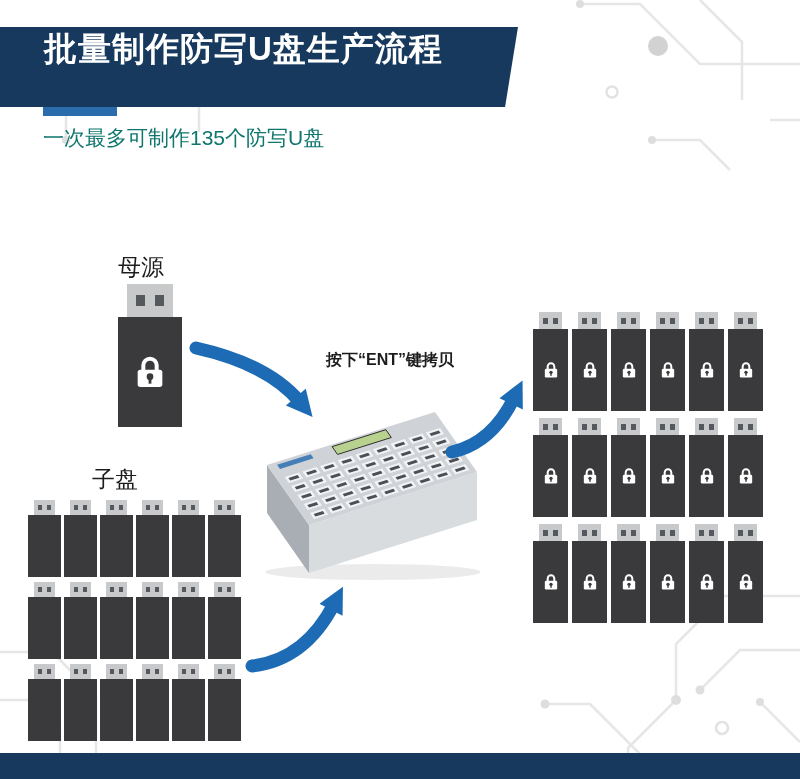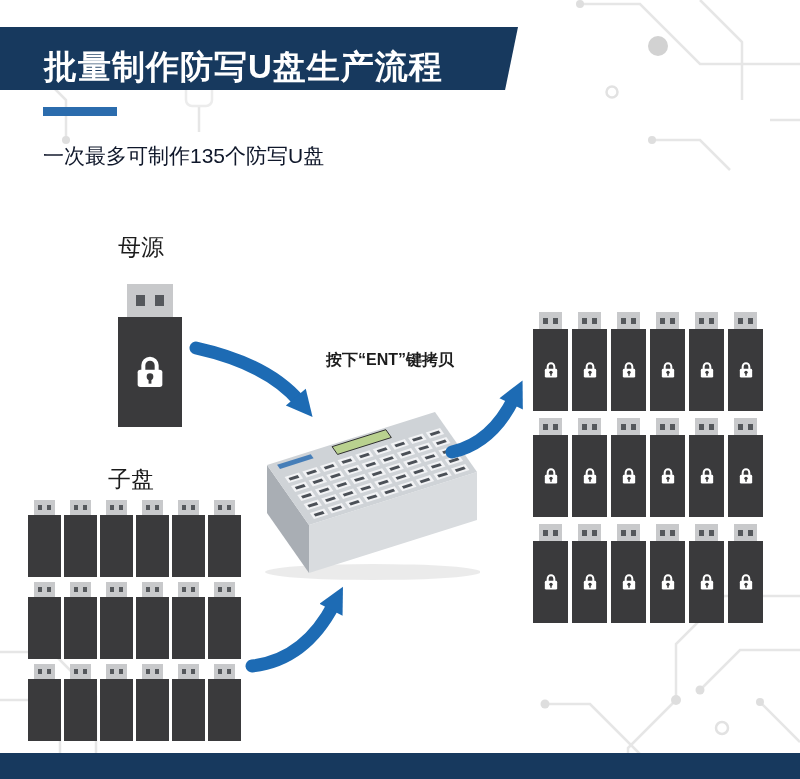--- a/index.html
+++ b/index.html
@@ -3,29 +3,29 @@
 <meta charset="utf-8">
 <style>
   :root{
     --banner:#17395e; --accent:#2b6cad; --arrow:#1d6bb4;
     --usb_body:#3a3a3c; --usb_connector:#c8c9cb; --footer:#17395e;
   }
   html,body{margin:0;padding:0;background:#fff;}
   .page{position:relative;width:800px;height:779px;background:#ffffff;overflow:hidden;
         font-family:"Liberation Sans","DejaVu Sans",sans-serif;}
   svg.circuit{position:absolute;inset:0;width:800px;height:779px;}
-  .banner{position:absolute;left:0;top:27px;width:518px;height:63px;background:var(--banner);
+  .banner{position:absolute;left:0;top:27px;width:518px;height:80px;background:var(--banner);
           clip-path:polygon(0 0,100% 0,97.5% 100%,0 100%);
-          display:flex;align-items:flex-end;padding-left:44px;box-sizing:border-box;}
+          display:flex;align-items:flex-start;padding-left:44px;box-sizing:border-box;}
   .banner h1{margin:0;font-size:33px;font-weight:bold;color:#ffffff;letter-spacing:1px;}
   .accent-bar{position:absolute;left:43px;top:107px;width:74px;height:9px;background:var(--accent);}
-  .subtitle{position:absolute;left:43px;top:142px;font-size:21px;color:#0f172a;}
+  .subtitle{position:absolute;left:43px;top:124px;font-size:21px;color:#0f766e;}
   .lbl{position:absolute;color:#1c1c1c;}
-  #source-label{left:118px;top:232px;font-size:23px;}
-  #children-label{left:92px;top:464px;font-size:23px;margin-left:16px;}
+  #source-label{left:118px;top:252px;font-size:23px;}
+  #children-label{left:92px;top:464px;font-size:23px;}
   #action-label{left:326px;top:350px;font-size:16px;font-weight:600;}
   #output-label{left:574px;top:270px;font-size:21px;font-weight:bold;}
   
   .usb{display:flex;flex-direction:column;align-items:center;}
   .usb-conn{background:var(--usb_connector);display:flex;justify-content:center;gap:22%;align-items:center;}
   .slot{background:#55585c;display:block;}
   .usb-body{background:var(--usb_body);display:flex;align-items:center;justify-content:center;}
   .usb.small  .usb-conn{width:21px;height:15px;} .usb.small  .usb-body{width:33px;height:62px;}
   .usb.small  .slot{width:4px;height:5px;}
   .usb.medium .usb-conn{width:23px;height:17px;} .usb.medium .usb-body{width:35px;height:82px;}

